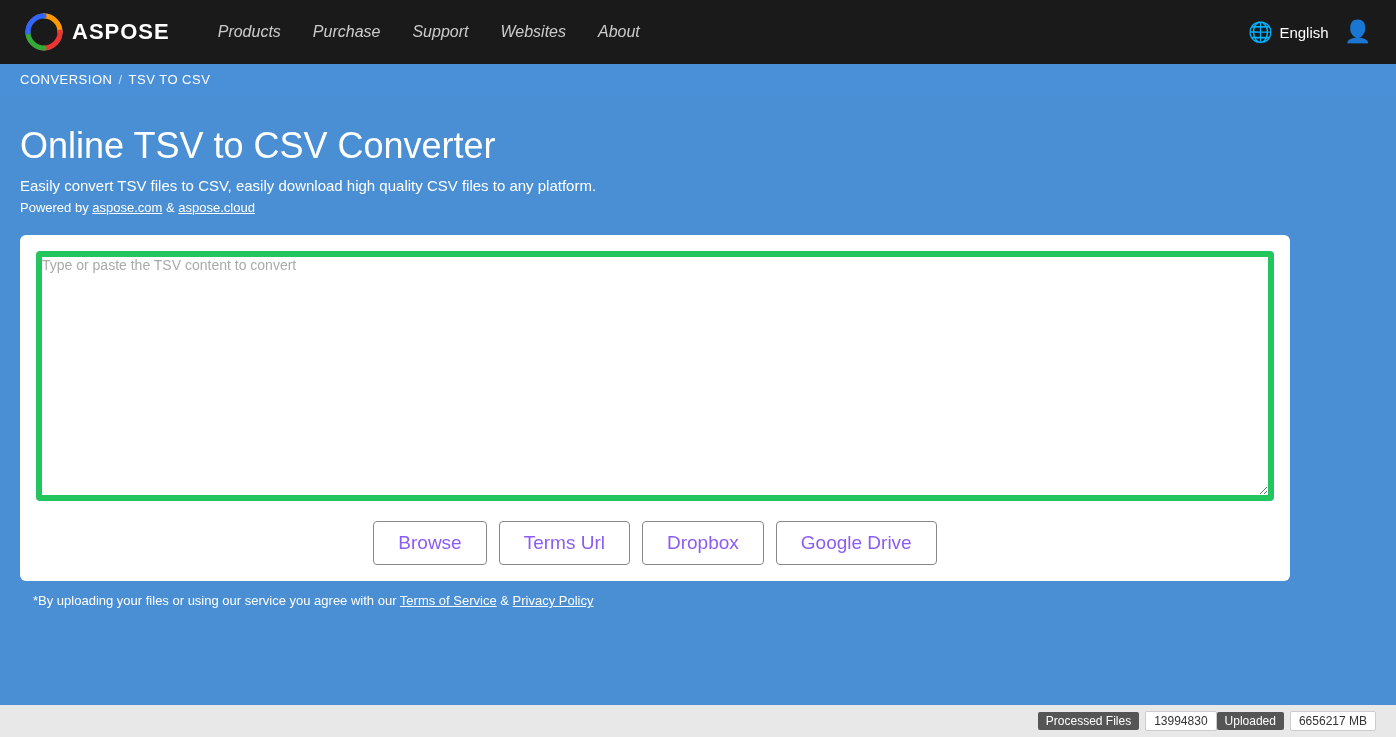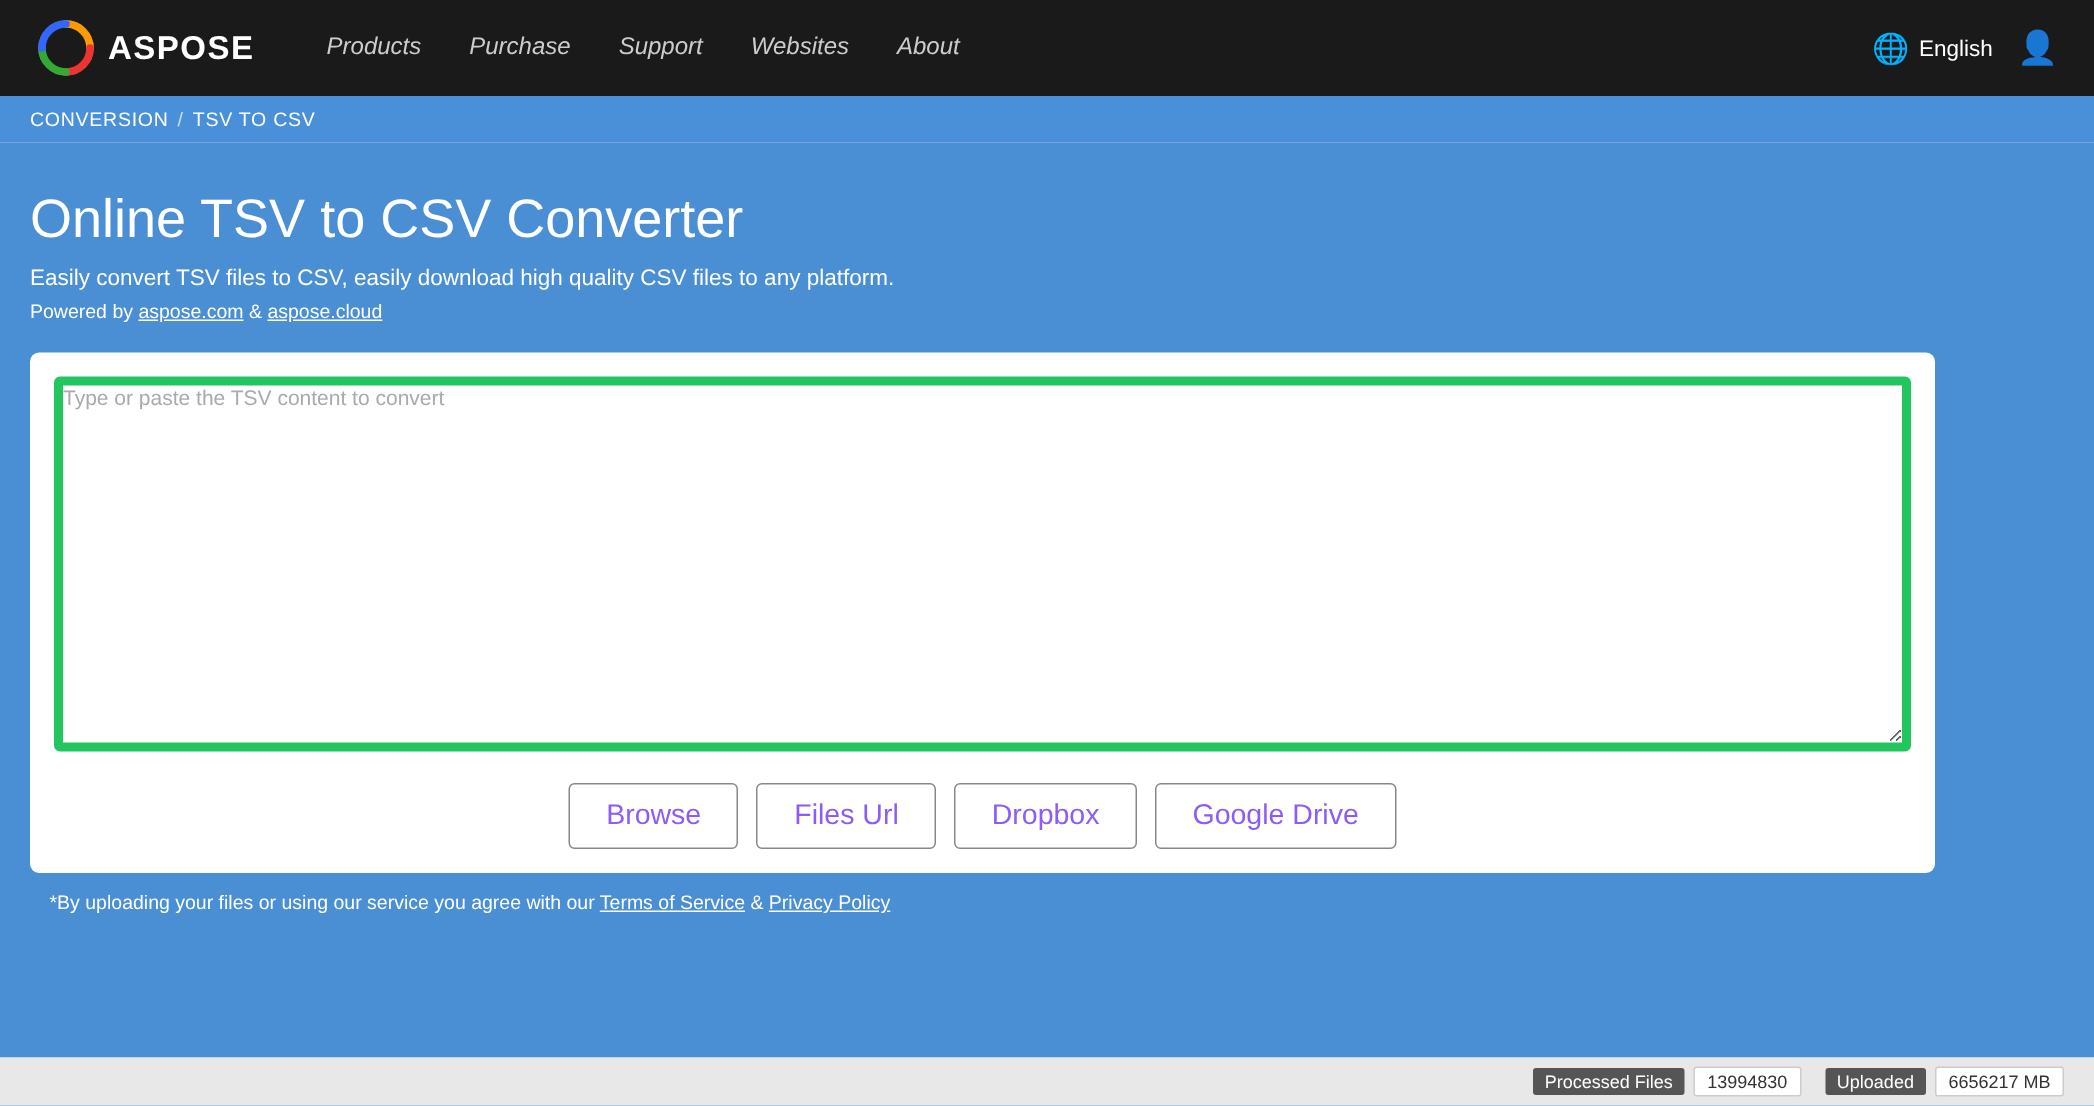--- a/index.html
+++ b/index.html
@@ -218,21 +218,21 @@
       letter-spacing: 2px;
     }
 
     
     .footer-bar {
       background: #e8e8e8;
       padding: 6px 20px;
       display: flex;
       justify-content: flex-end;
       align-items: center;
-      gap: 16px;
+      gap: 0;
       flex-shrink: 0;
       min-height: 32px;
     }
     .footer-stat {
       display: flex;
       align-items: center;
       gap: 6px;
       font-size: 12px;
     }
     .footer-stat-label {
@@ -295,21 +295,21 @@
   <h1 class="page-title">Online TSV to CSV Converter</h1>
   <p class="page-subtitle">Easily convert TSV files to CSV, easily download high quality CSV files to any platform.</p>
   <p class="powered-by">
     <span>Powered by </span><a href="#">aspose.com</a><span> &amp; </span><a href="#">aspose.cloud</a>
   </p>
 
   <div class="converter-box">
     <textarea class="tsv-textarea" placeholder="Type or paste the TSV content to convert" style=""></textarea>
     <div class="upload-buttons">
       <button class="upload-btn">Browse</button>
-      <button class="upload-btn">Files Url</button>
+      <button class="upload-btn">Terms Url</button>
       <button class="upload-btn">Dropbox</button>
       <button class="upload-btn">Google Drive</button>
     </div>
   </div>
 
   <p class="terms-text">
     <span>*By uploading your files or using our service you agree with our </span><a href="#">Terms of Service</a><span> &amp; </span><a href="#">Privacy Policy</a>
   </p>
 
 </div>

